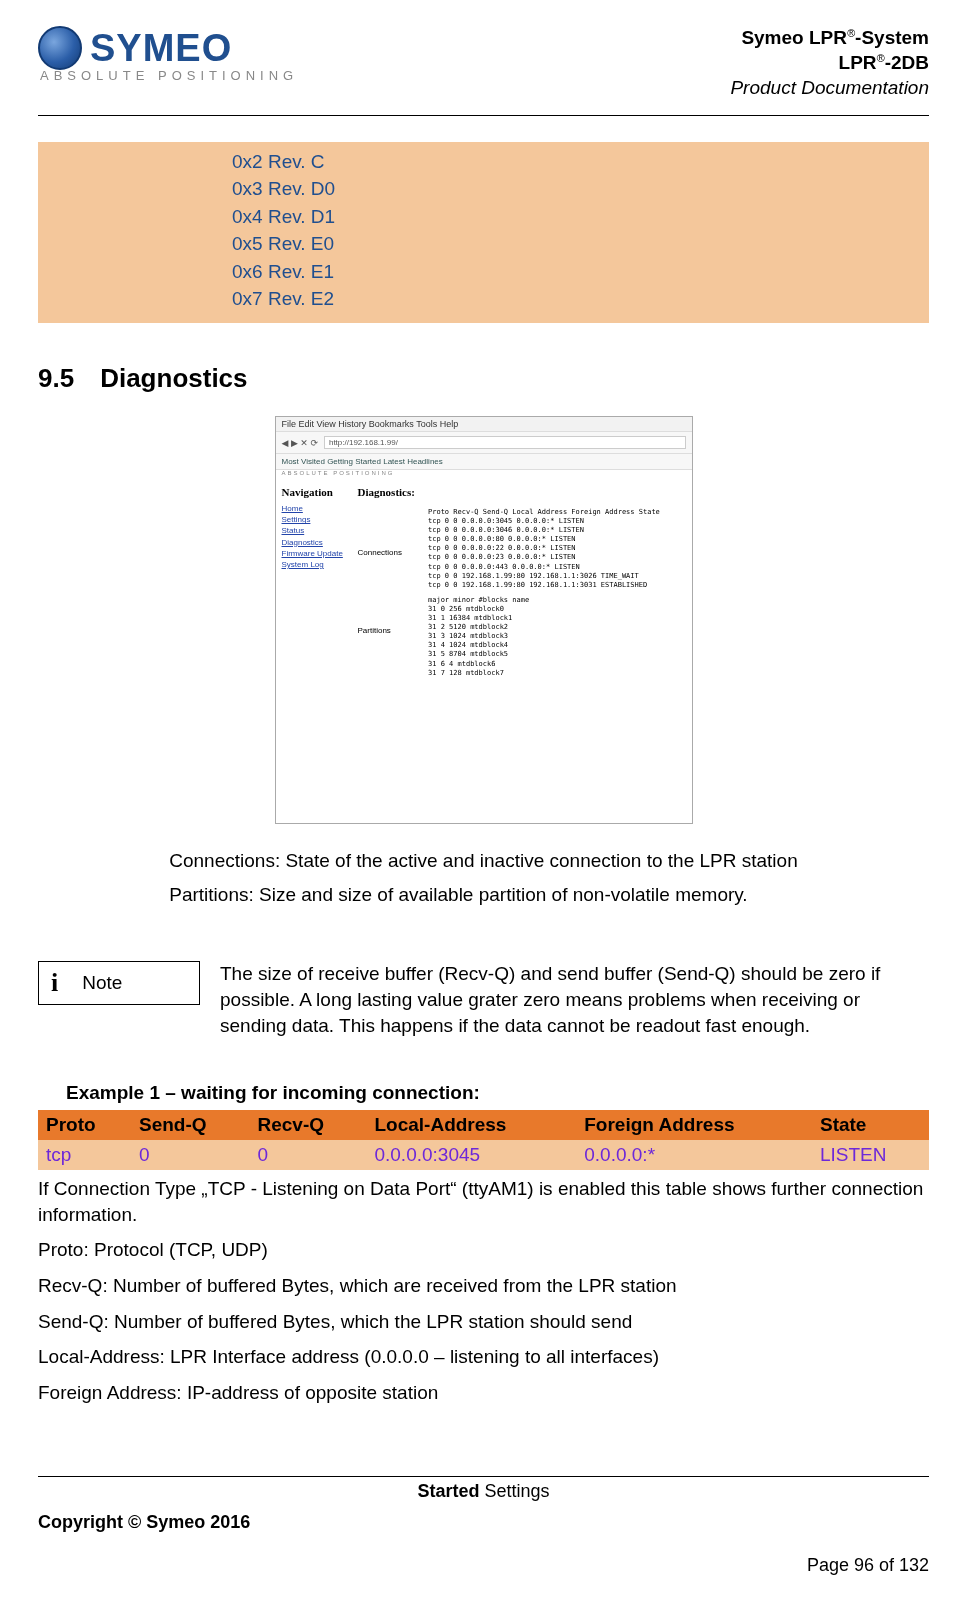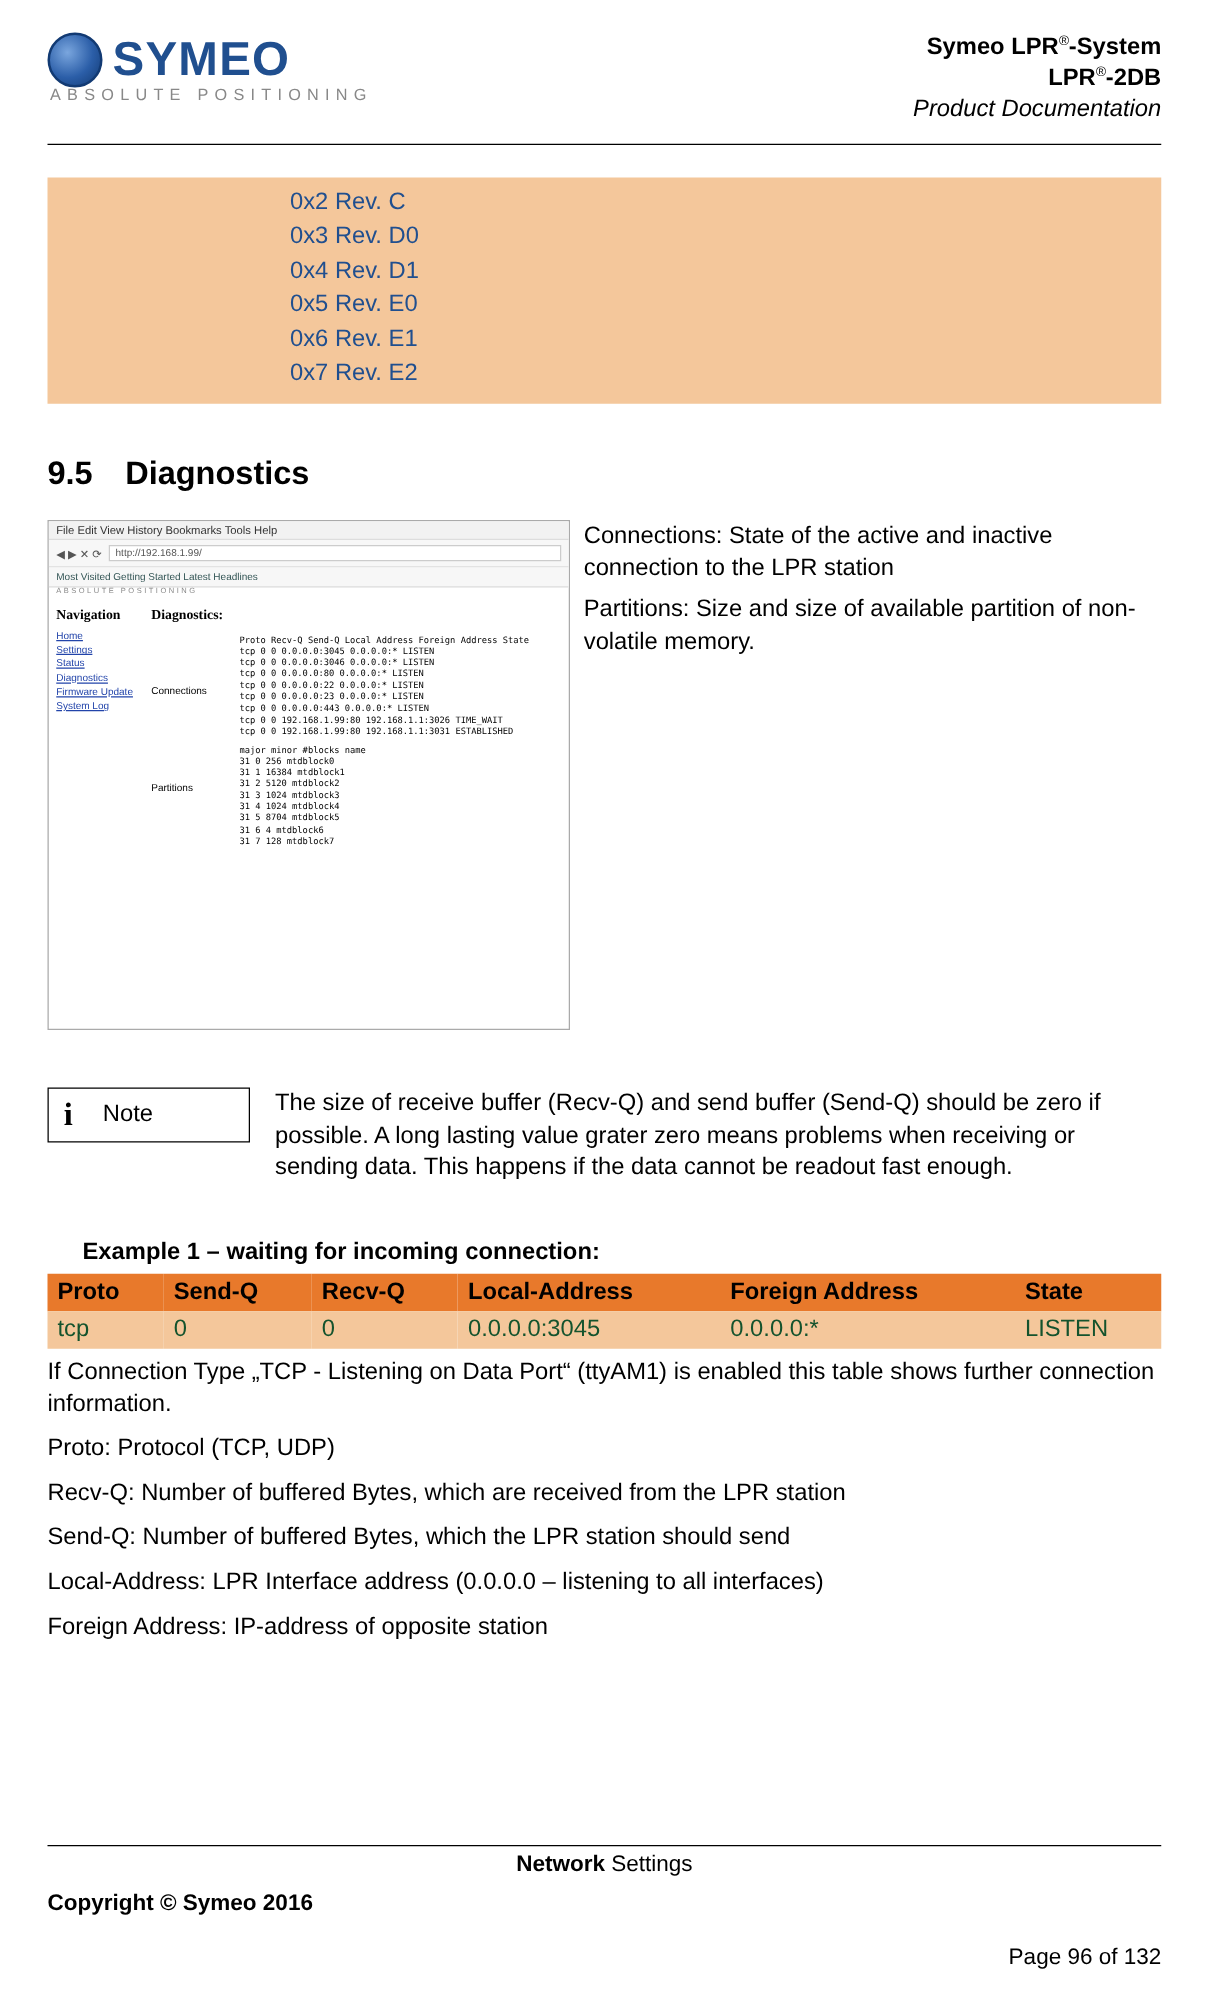--- a/index.html
+++ b/index.html
@@ -76,21 +76,21 @@
     font-size: 19px;
   }
 
   h2.section {
     font-size: 26px;
     font-weight: 700;
     margin: 40px 0 22px 0;
   }
   h2.section .num { margin-right: 26px; }
 
-  .diag-row { display: flex; gap: 11px; align-items: flex-start; }
+  .diag-row { display: flex; gap: 24px; align-items: center; flex-direction: column; }
 
   .screenshot {
     width: 418px; height: 408px;
     border: 1px solid #aaa;
     background: #fff;
     font-size: 9px;
     position: relative;
     overflow: hidden;
   }
   .ss-menu {
@@ -173,21 +173,21 @@
   }
   table.ex th {
     background: #e8792b;
     color: #000000;
     text-align: left;
     padding: 4px 8px;
     font-weight: 700;
   }
   table.ex td {
     background: #f4c79b;
-    color: #14532d;
+    color: #6d28d9;
     padding: 4px 8px;
   }
   .body-para { margin-top: 6px; line-height: 1.35; }
   .body-para2 { margin-top: 10px; line-height: 1.35; }
 
   .footer {
     position: absolute;
     left: 38px; right: 38px;
     bottom: 22px;
   }
@@ -325,16 +325,16 @@
   <p class="body-para2">Proto: Protocol (TCP, UDP)</p>
   <p class="body-para2">Recv-Q: Number of buffered Bytes, which are received from the LPR station</p>
   <p class="body-para2">Send-Q: Number of buffered Bytes, which the LPR station should send</p>
   <p class="body-para2">Local-Address: LPR Interface address (0.0.0.0 – listening to all interfaces)</p>
   <p class="body-para2">Foreign Address: IP-address of opposite station</p>
 
 </div>
 
 <div class="footer">
   <hr class="hr-foot">
-  <div class="foot-center"><b>Network</b><span> Settings</span></div>
+  <div class="foot-center"><b>Started</b><span> Settings</span></div>
   <div class="foot-left">Copyright © Symeo 2016</div>
   <div class="foot-right">Page 96 of 132</div>
 </div>
 
 </body></html>

